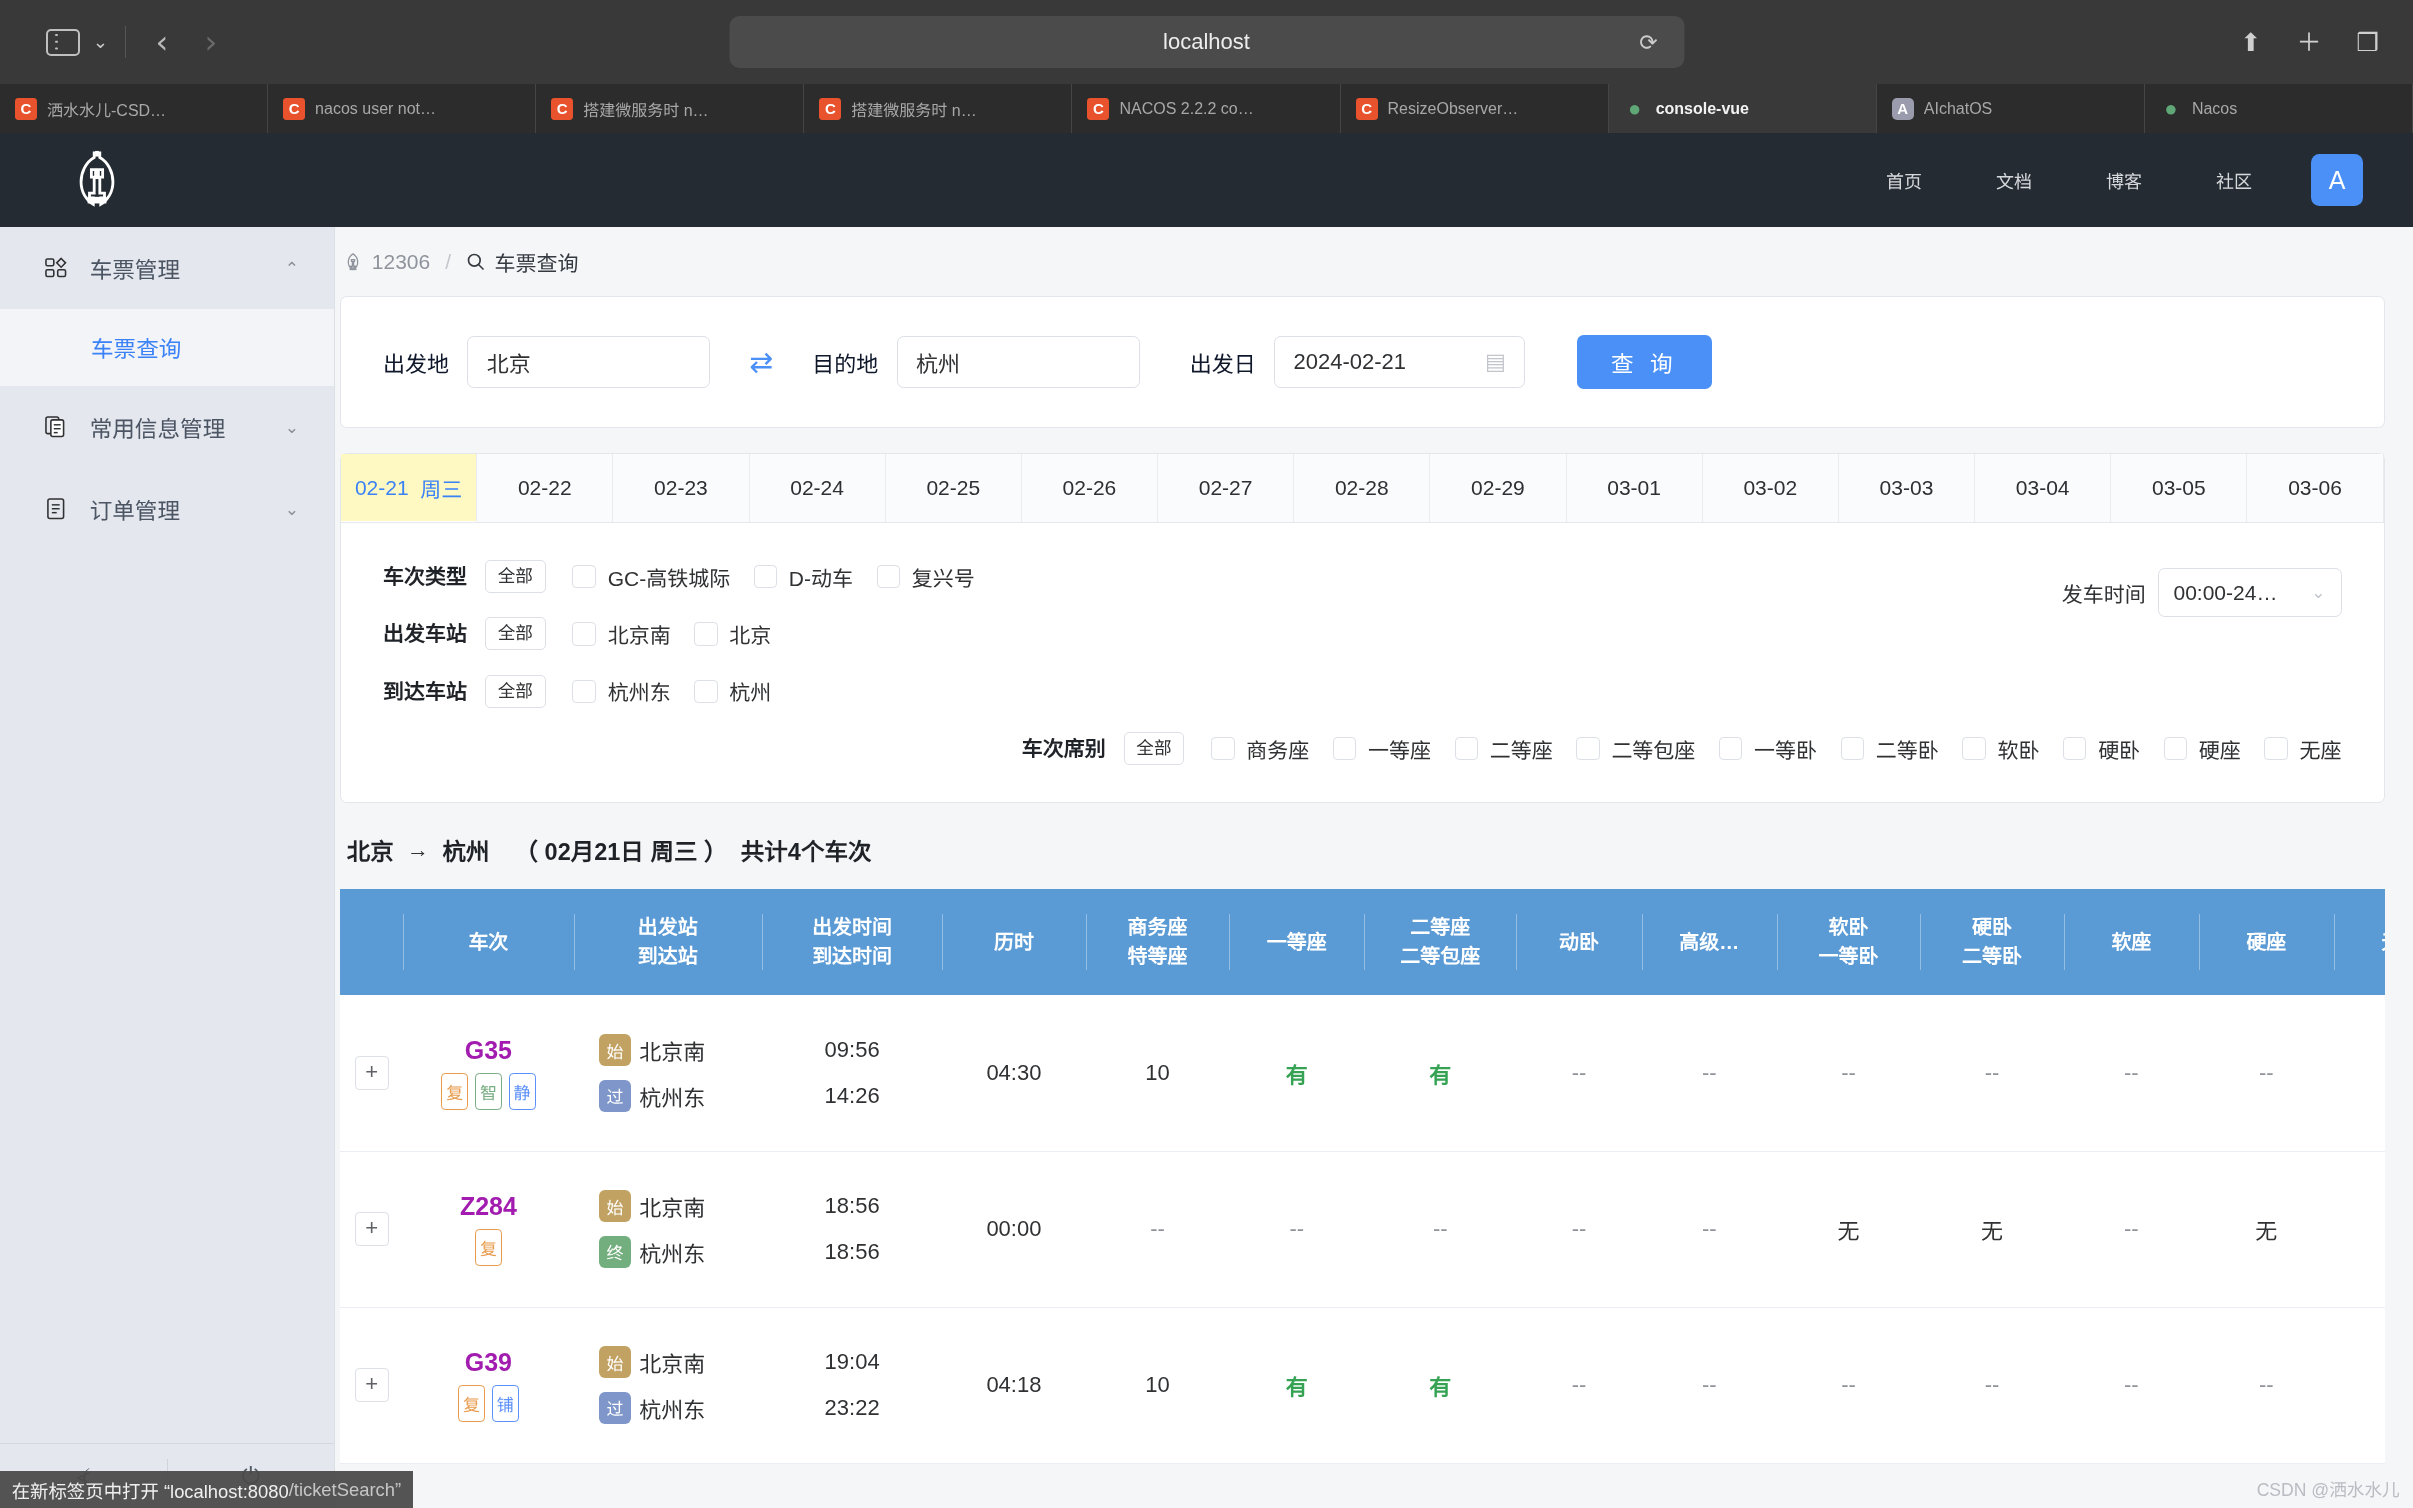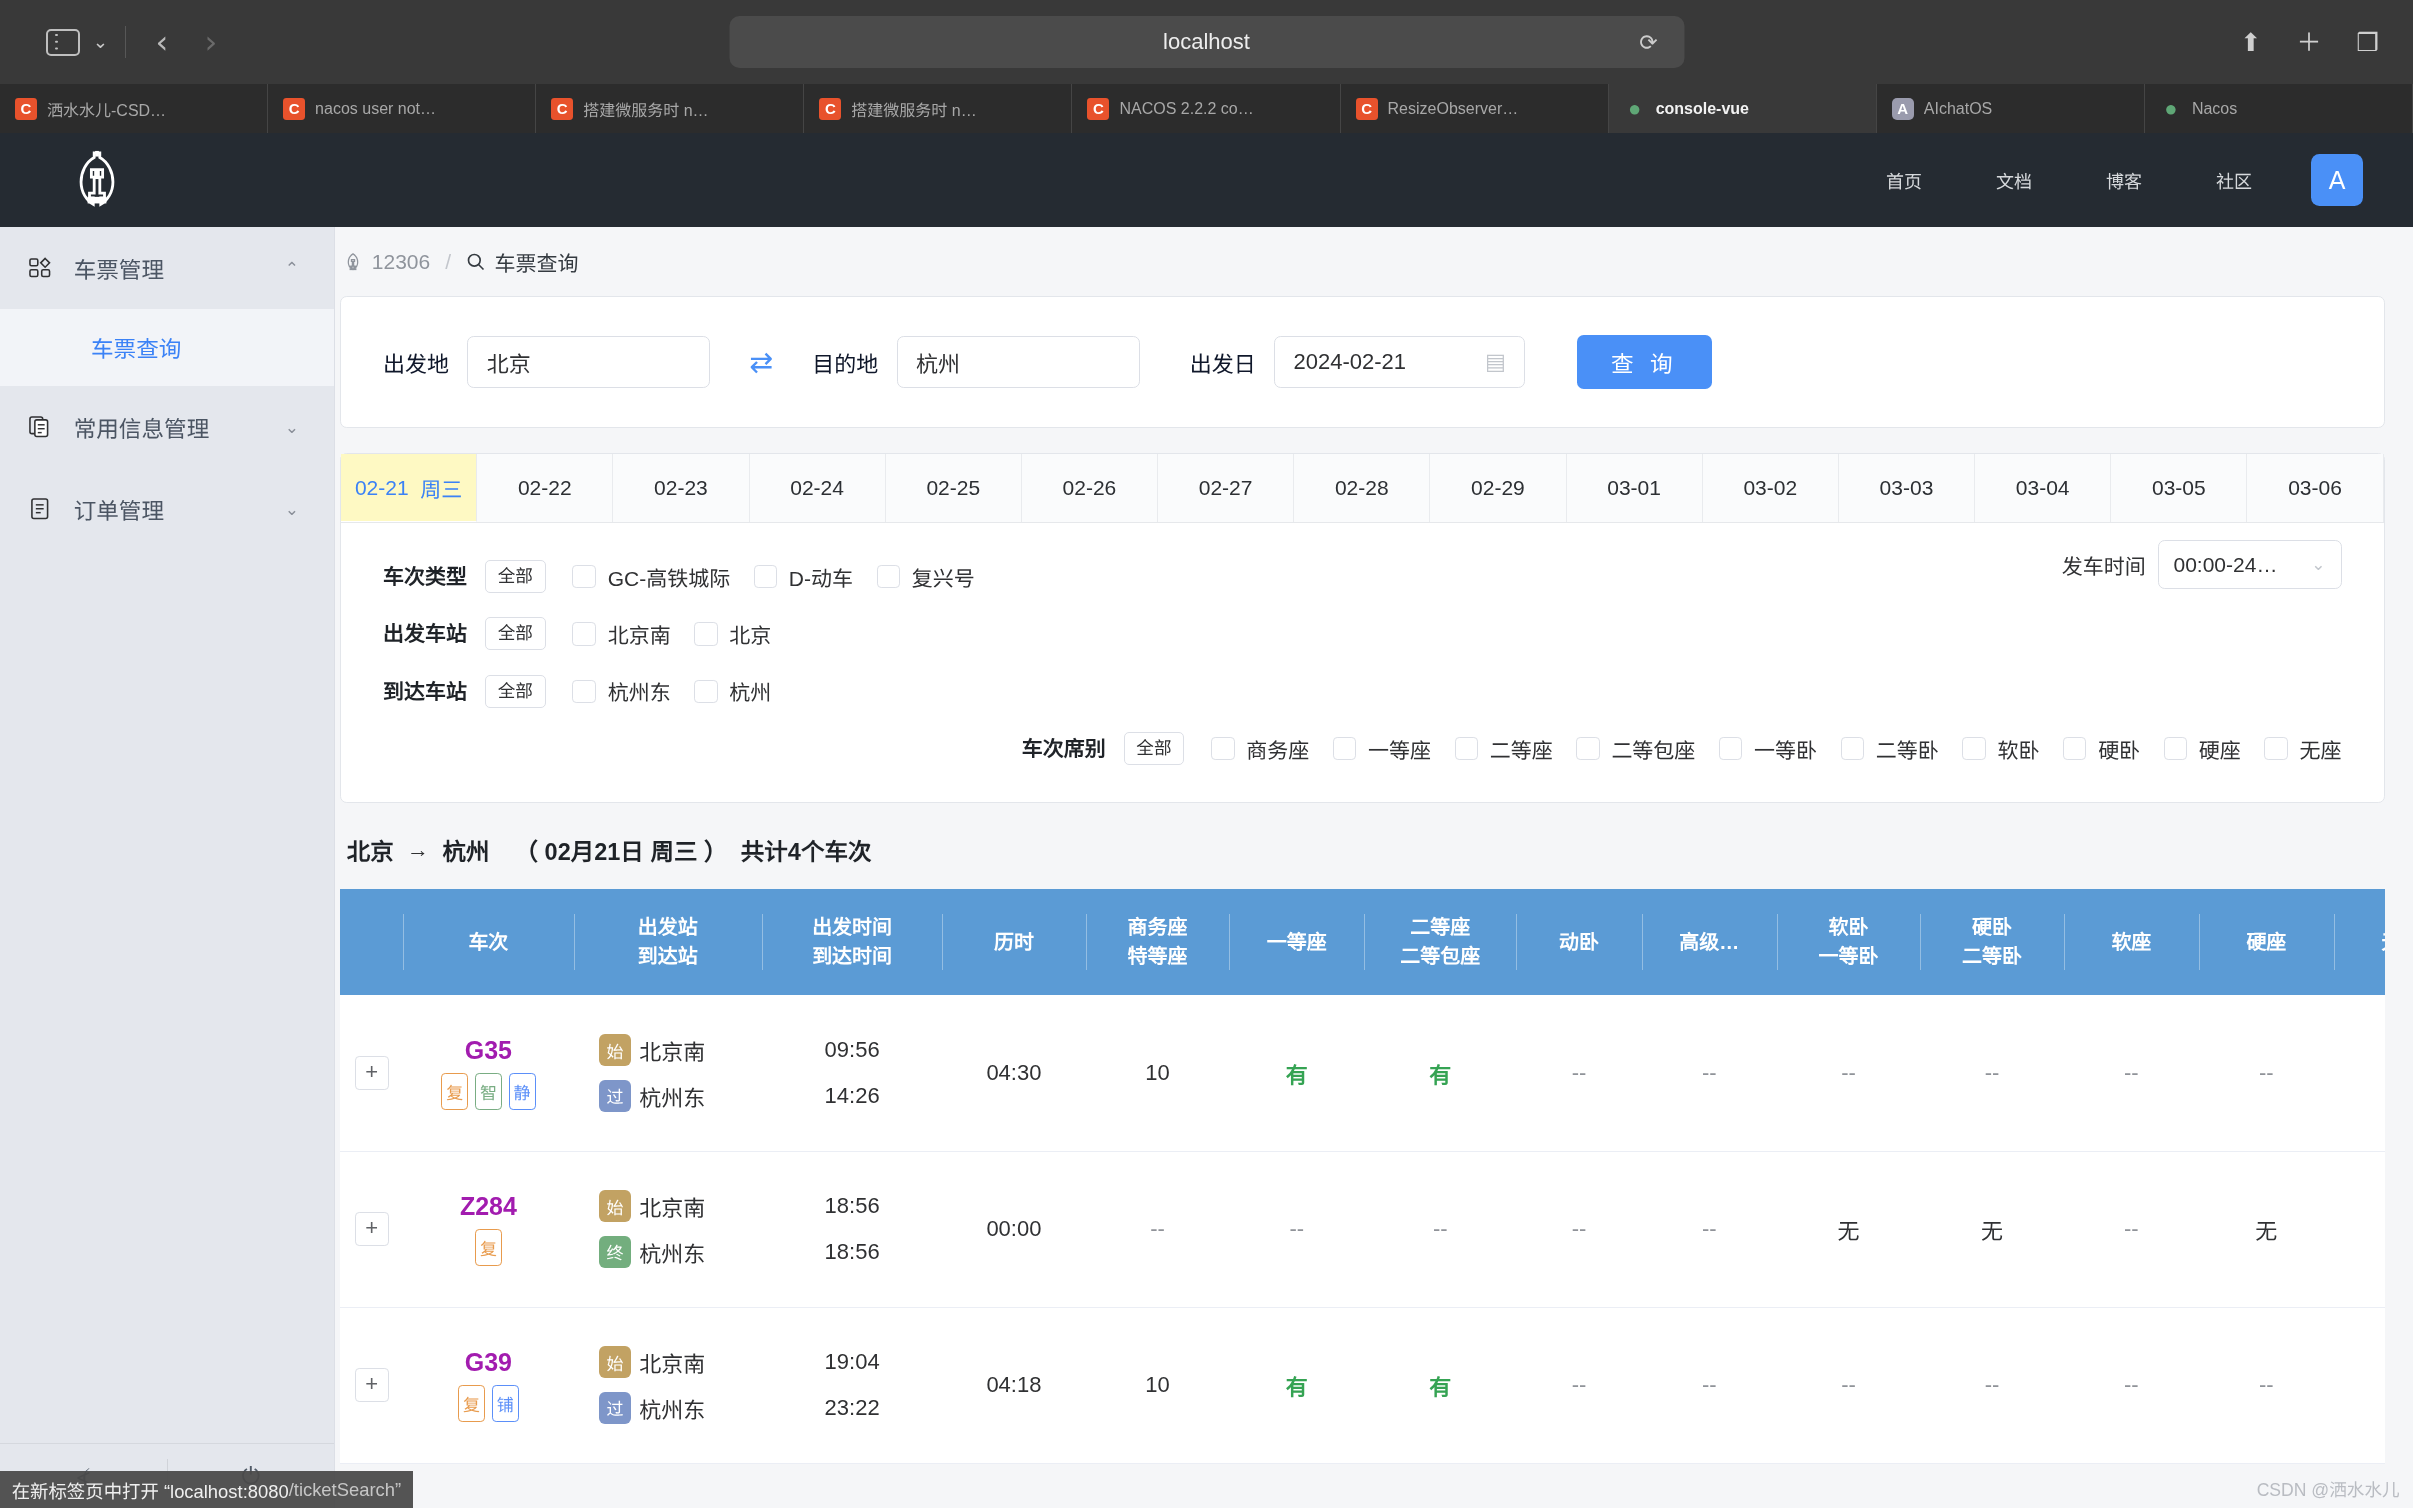--- a/index.html
+++ b/index.html
@@ -94,21 +94,21 @@
 
   
   .layout { display: flex; height: calc(1508px - 84px - 49px - 94px); }
 
   
   .sidebar {
     width: 335px; background: #e4e7ed; position: relative; flex: 0 0 335px;
     border-right: 0.8px solid #dcdfe6;
   }
   .menu-item {
-    height: 82px; display: flex; align-items: center; padding: 0 28px;
+    height: 82px; display: flex; align-items: center; padding: 0 44px;
     color: #4b5563; font-size: 22.6px; position: relative; border-radius: 10px;
   }
   .menu-item .mi-icon { width: 39px; display: flex; align-items: center; color: #303133; }
   .menu-item .mi-label { margin-left: 6.7px; }
   .menu-item .mi-chev {
     position: absolute; right: 35px; color: #8a8f99; font-size: 17px;
   }
   .submenu-item {
     height: 77px; display: flex; align-items: center; padding-left: 91px;
     font-size: 22.6px; color: #4b5563; background: #f2f4f8;
@@ -182,21 +182,21 @@
   }
   .cb {
     display: flex; align-items: center; gap: 11.7px; font-size: 21px; color: #303133;
     height: 39px;
   }
   .cb .box {
     width: 23.5px; height: 23.5px; border: 0.8px solid #dcdfe6; border-radius: 4.2px;
     background: #fff; flex: 0 0 23.5px;
   }
   .time-select {
-    position: absolute; right: 42px; top: 17px; display: flex; align-items: center; gap: 3.4px;
+    position: absolute; right: 42px; top: 45px; display: flex; align-items: center; gap: 3.4px;
   }
   .time-select .ts-label { font-size: 21px; color: #303133; }
   .ts-box {
     width: 184px; height: 49px; border: 0.8px solid #dcdfe6; border-radius: 6.7px;
     display: flex; align-items: center; justify-content: space-between;
     padding: 0 15px; font-size: 21px; color: #303133; margin-left: 8.4px;
   }
   .ts-box .ts-chev { color: #c2c6cc; font-size: 17px; }
 
   

